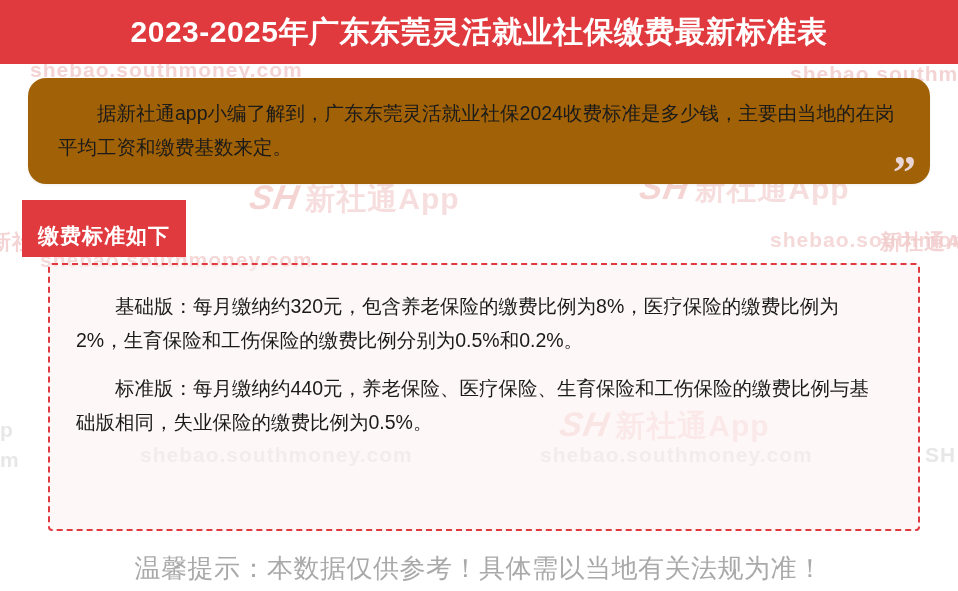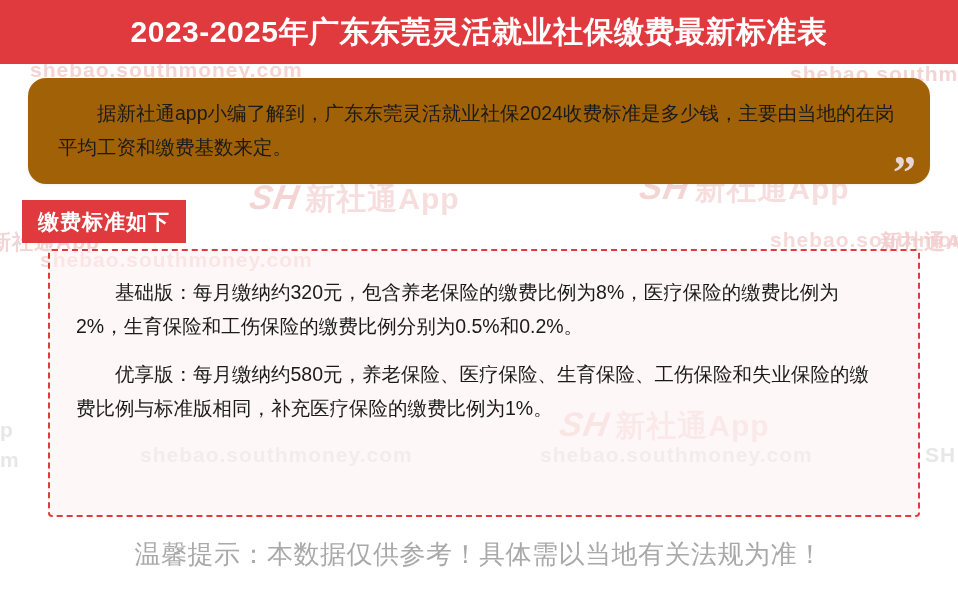--- a/index.html
+++ b/index.html
@@ -105,21 +105,21 @@
     position: relative;
     z-index: 3;
     margin: 16px 0 0 22px;
   }
   .section-tag {
     display: inline-block;
     background: #e0393e;
     color: #ffffff;
     font-size: 21px;
     font-weight: bold;
-    padding: 8px 16px 7px 16px;
+    padding: 22px 16px 7px 16px;
     letter-spacing: 1px;
   }
 
   
   .content-box {
     position: relative;
     z-index: 3;
     margin: 6px 38px 0 48px;
     border: 2px dashed #e0393e;
     border-radius: 4px;
@@ -188,16 +188,16 @@
     <div class="quote-mark">”</div>
   </div>
 </div>
 
 <div class="section-tag-row">
   <span class="section-tag">缴费标准如下</span>
 </div>
 
 <div class="content-box">
   <p class="para">基础版：每月缴纳约320元，包含养老保险的缴费比例为8%，医疗保险的缴费比例为2%，生育保险和工伤保险的缴费比例分别为0.5%和0.2%。</p>
-  <p class="para">优享版：每月缴纳约580元，养老保险、医疗保险、生育保险、工伤保险和失业保险的缴费比例与标准版相同，补充医疗保险的缴费比例为1%。</p>
+  <p class="para">标准版：每月缴纳约440元，养老保险、医疗保险、生育保险和工伤保险的缴费比例与基础版相同，失业保险的缴费比例为0.5%。</p>
 </div>
 
 <div class="footer-note">温馨提示：本数据仅供参考！具体需以当地有关法规为准！</div>
 
 </body></html>

